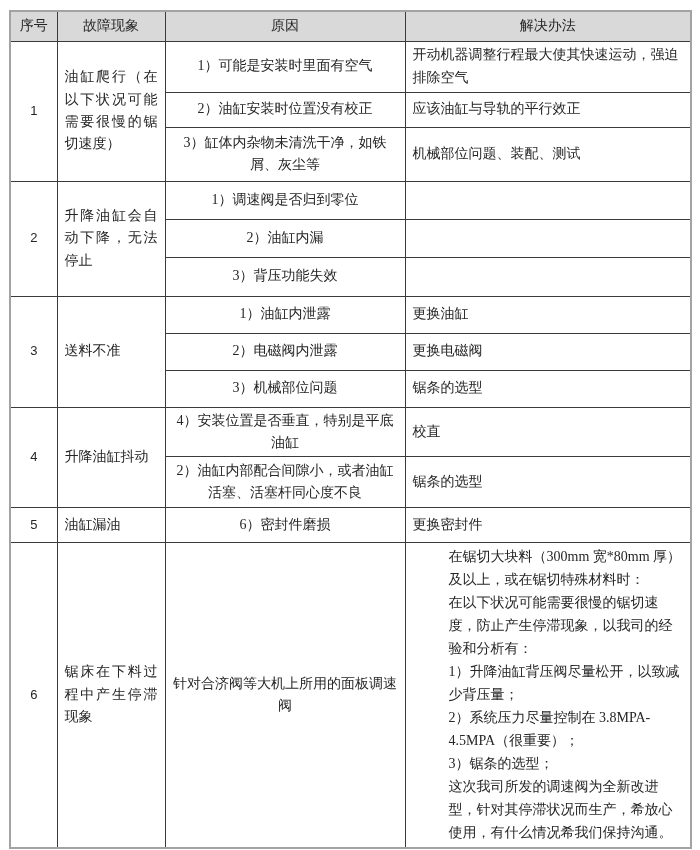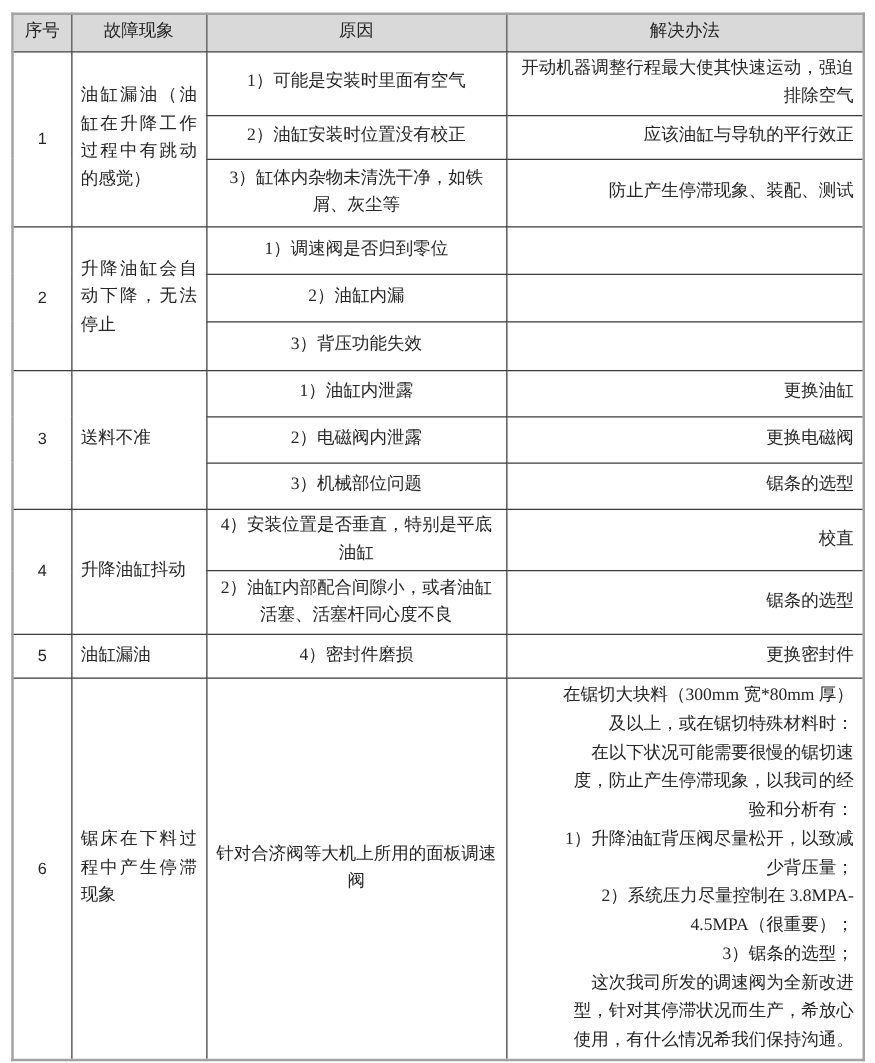--- a/index.html
+++ b/index.html
@@ -48,21 +48,21 @@
     font-family: "Liberation Sans", "DejaVu Sans", sans-serif;
     font-size: 13px;
   }
   td.fault {
     text-align: justify;
   }
   td.cause {
     text-align: center;
   }
   td.sol {
-    text-align: right;
+    text-align: left;
     margin-top: 44px;
   }
   td.sol-multi {
     vertical-align: top;
     white-space: pre-line;
     line-height: 1.64;
     padding-top: 3px;
     padding-left: 43px;
   }
 </style>
@@ -82,31 +82,31 @@
         <th>序号</th>
         <th>故障现象</th>
         <th>原因</th>
         <th>解决办法</th>
       </tr>
     </thead>
     <tbody>
 
       <tr style="height:51px">
         <td class="num" rowspan="3">1</td>
-        <td class="fault" rowspan="3">油缸漏油（油缸在升降工作过程中有跳动的感觉）</td>
+        <td class="fault" rowspan="3">油缸爬行（在以下状况可能需要很慢的锯切速度）</td>
         <td class="cause">1）可能是安装时里面有空气</td>
         <td class="sol">开动机器调整行程最大使其快速运动，强迫排除空气</td>
       </tr>
       <tr style="height:35px">
         <td class="cause">2）油缸安装时位置没有校正</td>
         <td class="sol">应该油缸与导轨的平行效正</td>
       </tr>
       <tr style="height:54px">
         <td class="cause">3）缸体内杂物未清洗干净，如铁屑、灰尘等</td>
-        <td class="sol">防止产生停滞现象、装配、测试</td>
+        <td class="sol">机械部位问题、装配、测试</td>
       </tr>
 
       <tr style="height:38px">
         <td class="num" rowspan="3">2</td>
         <td class="fault" rowspan="3">升降油缸会自动下降，无法停止</td>
         <td class="cause">1）调速阀是否归到零位</td>
         <td class="sol"></td>
       </tr>
       <tr style="height:38px">
         <td class="cause">2）油缸内漏</td>
@@ -139,21 +139,21 @@
         <td class="sol">校直</td>
       </tr>
       <tr style="height:51px">
         <td class="cause">2）油缸内部配合间隙小，或者油缸活塞、活塞杆同心度不良</td>
         <td class="sol">锯条的选型</td>
       </tr>
 
       <tr style="height:35px">
         <td class="num">5</td>
         <td class="fault">油缸漏油</td>
-        <td class="cause">4）密封件磨损</td>
+        <td class="cause">6）密封件磨损</td>
         <td class="sol">更换密封件</td>
       </tr>
 
       <tr style="height:300px">
         <td class="num">6</td>
         <td class="fault">锯床在下料过程中产生停滞现象</td>
         <td class="cause">针对合济阀等大机上所用的面板调速阀</td>
         <td class="sol sol-multi">在锯切大块料（300mm 宽*80mm 厚）及以上，或在锯切特殊材料时：
 在以下状况可能需要很慢的锯切速度，防止产生停滞现象，以我司的经验和分析有：
 1）升降油缸背压阀尽量松开，以致减少背压量；

